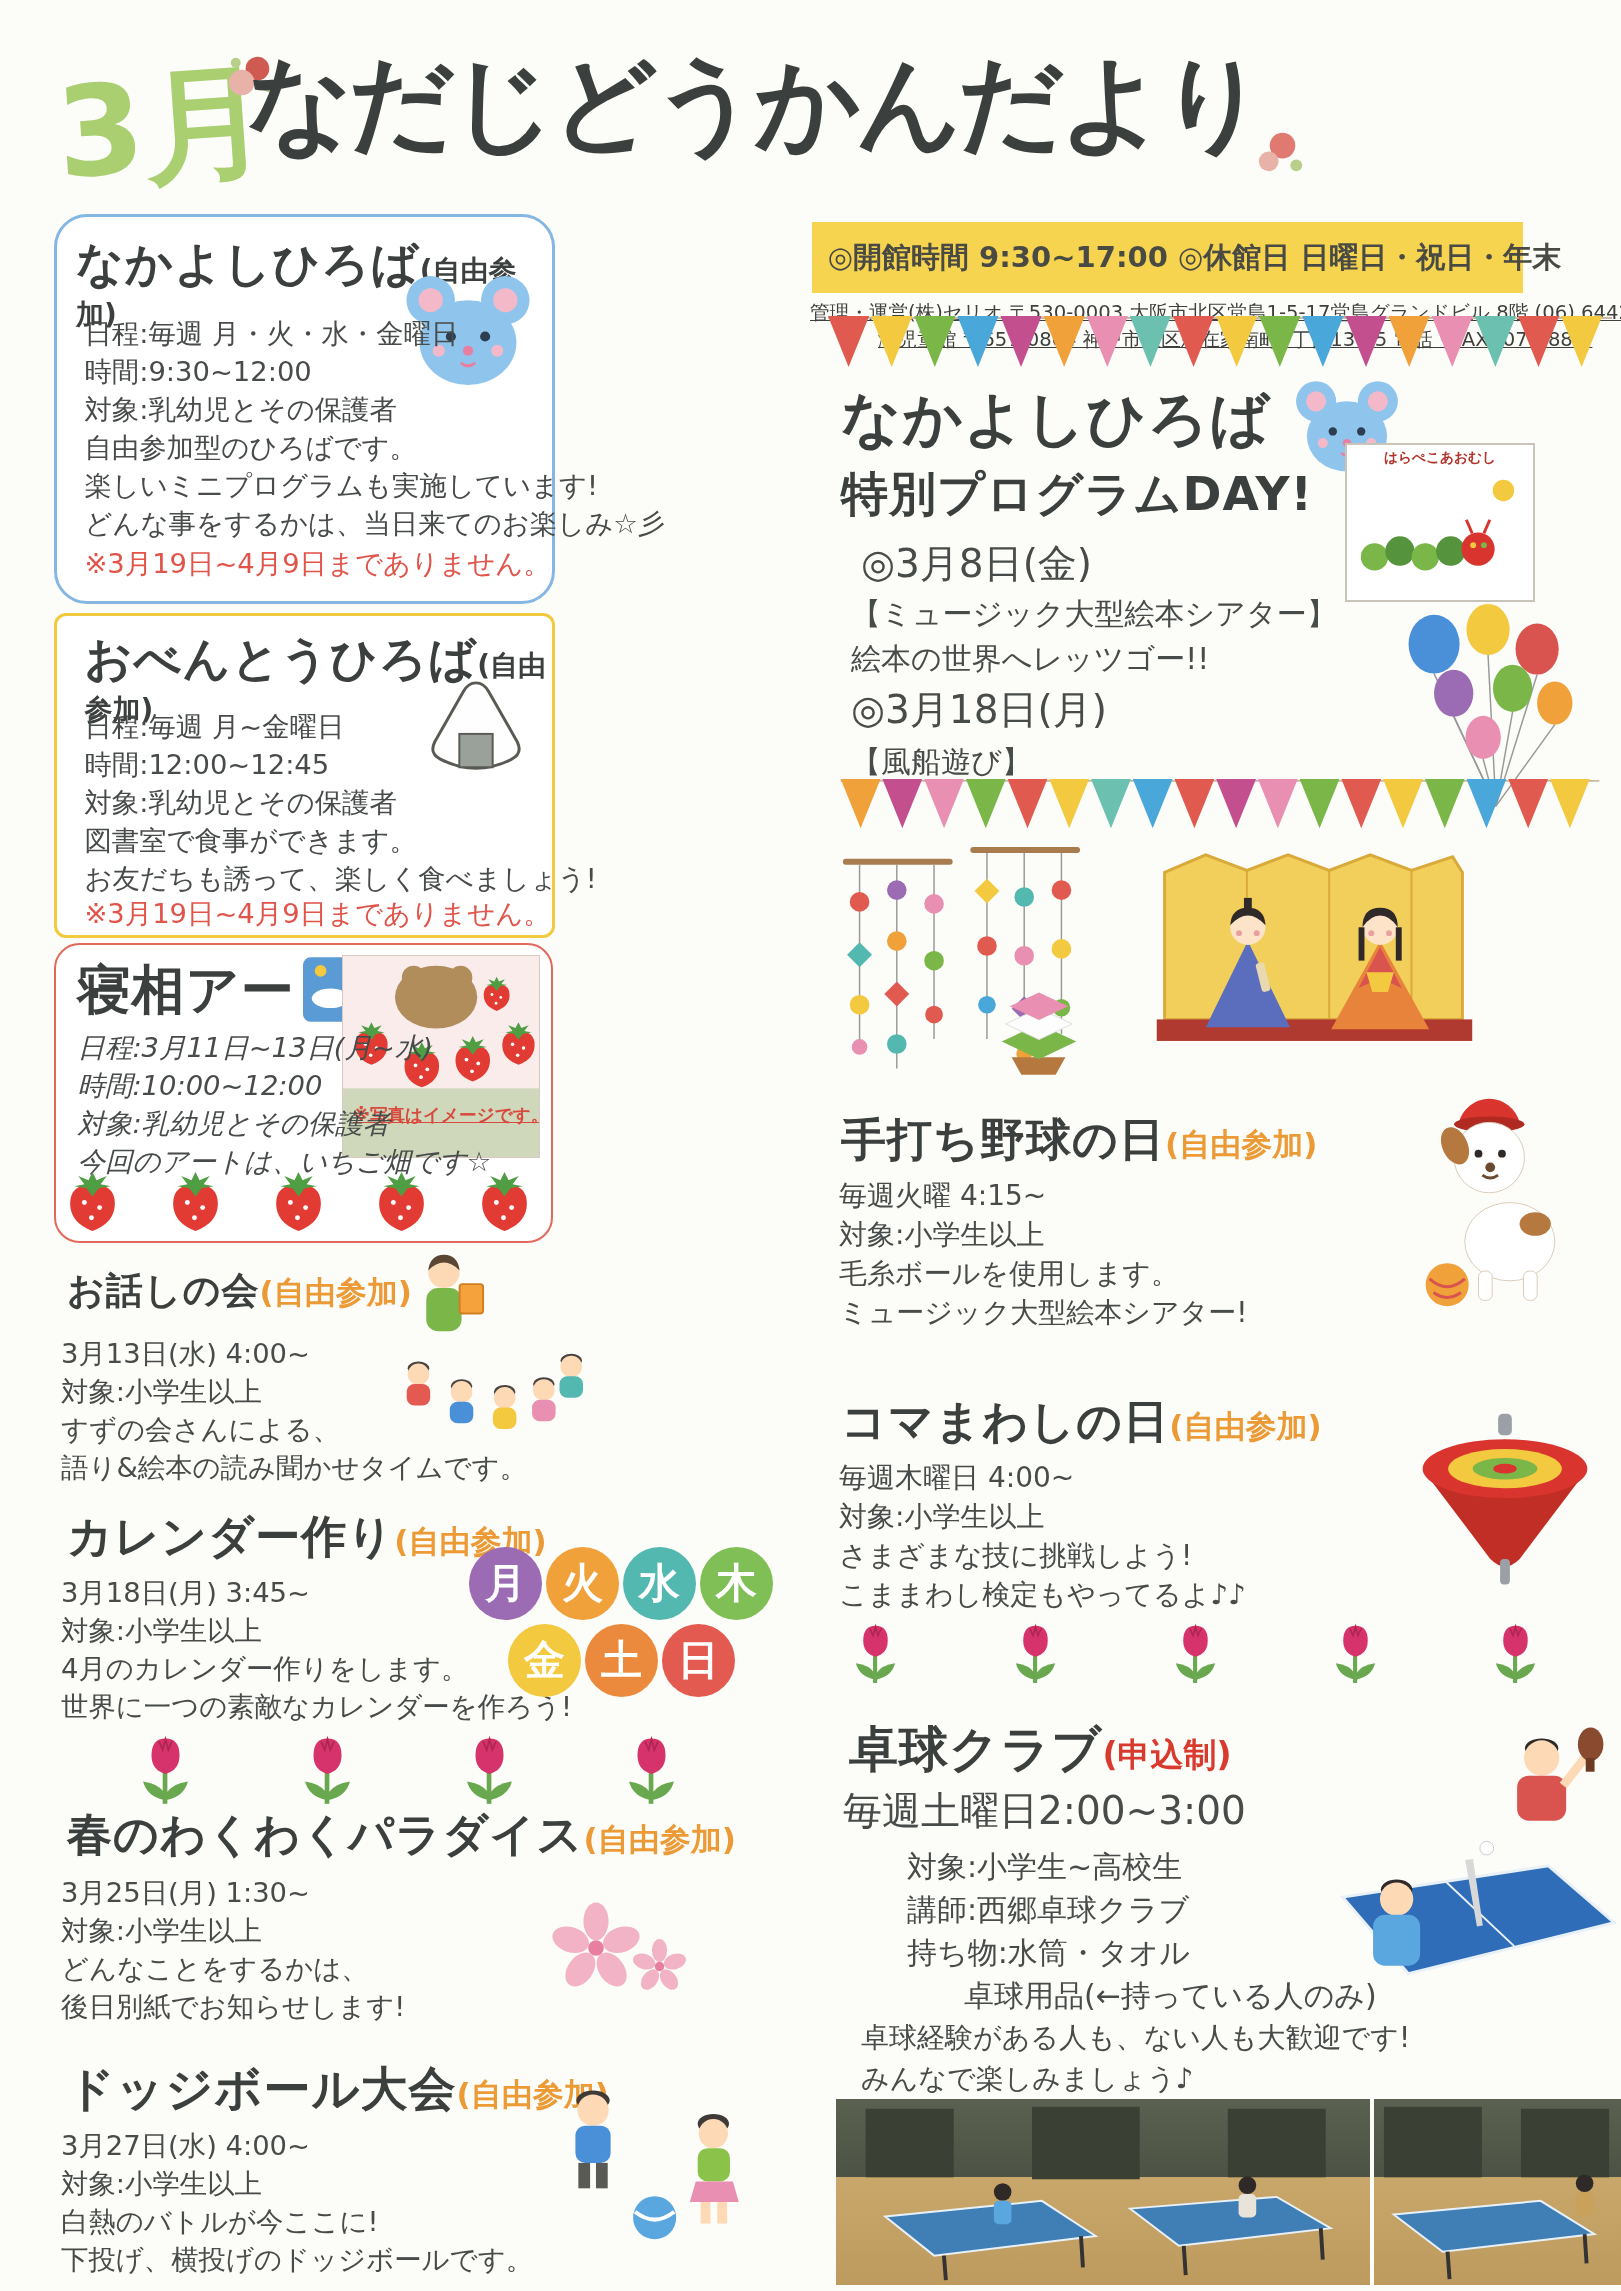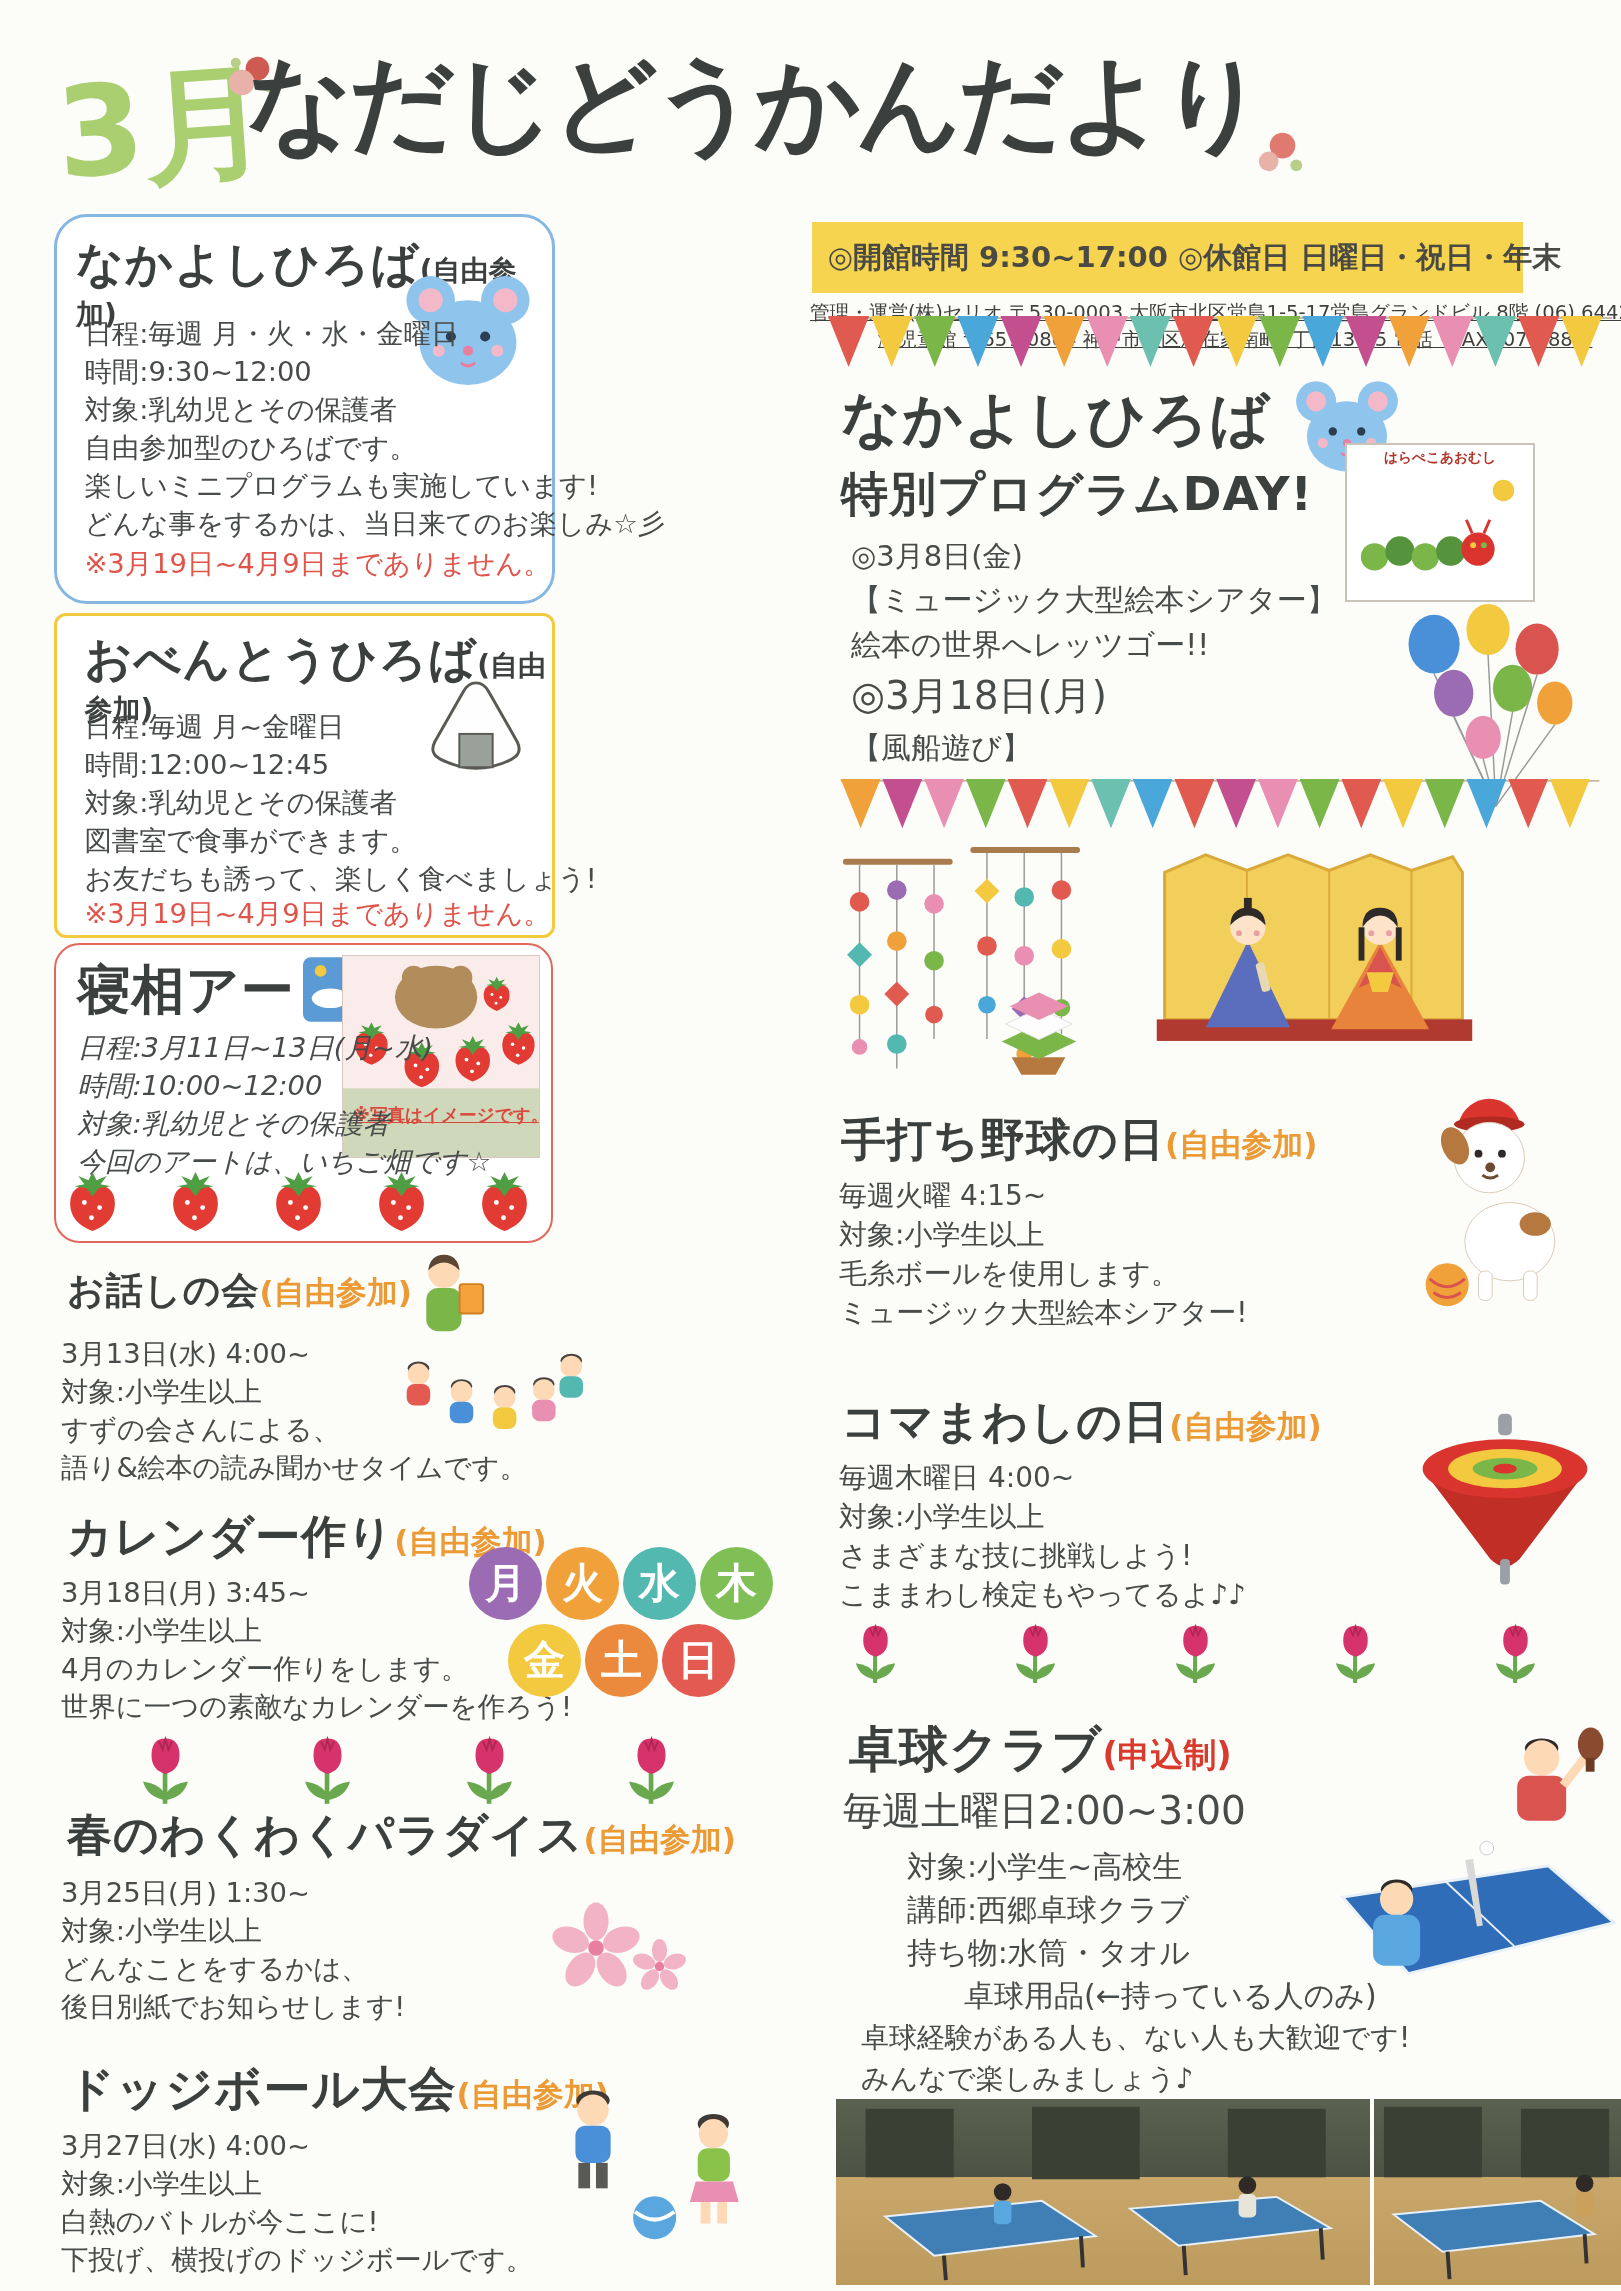--- a/index.html
+++ b/index.html
@@ -324,21 +324,21 @@
         <circle cx="106" cy="86" r="15" fill="#55933c"></circle>
       <circle cx="134" cy="84" r="17" fill="#d9342e"></circle>
       <line x1="128" y1="68" x2="122" y2="54" stroke="#d9342e" stroke-width="3"></line>
       <line x1="140" y1="68" x2="146" y2="54" stroke="#d9342e" stroke-width="3"></line>
       <circle cx="129" cy="80" r="3" fill="#f2c93f"></circle>
         <circle cx="140" cy="80" r="3" fill="#7ab648"></circle>
     </svg>
   </div>
 
   <div class="abs" style="left:851px;top:537px;">
-    <div style="font-size:29px;color:#474b49;white-space:nowrap;">◎3月8日(金)</div>
+    <div style="font-size:39px;color:#474b49;white-space:nowrap;margin-left:10px;">◎3月8日(金)</div>
     <div style="font-size:30px;color:#474b49;line-height:45px;white-space:nowrap;">【ミュージック大型絵本シアター】</div>
     <div style="font-size:30px;color:#474b49;line-height:45px;white-space:nowrap;">絵本の世界へレッツゴー!!</div>
     <div style="font-size:39px;color:#474b49;line-height:57px;white-space:nowrap;">◎3月18日(月)</div>
     <div style="font-size:30px;color:#474b49;line-height:47px;white-space:nowrap;">【風船遊び】</div>
   </div>
 
   <svg class="abs" style="left:1380px;top:600px" width="221" height="211" viewBox="0 0 225 215">
     <g stroke="#999" stroke-width="1.5">
       <line x1="55" y1="75" x2="118" y2="210"></line>
         <line x1="110" y1="56" x2="118" y2="210"></line>

